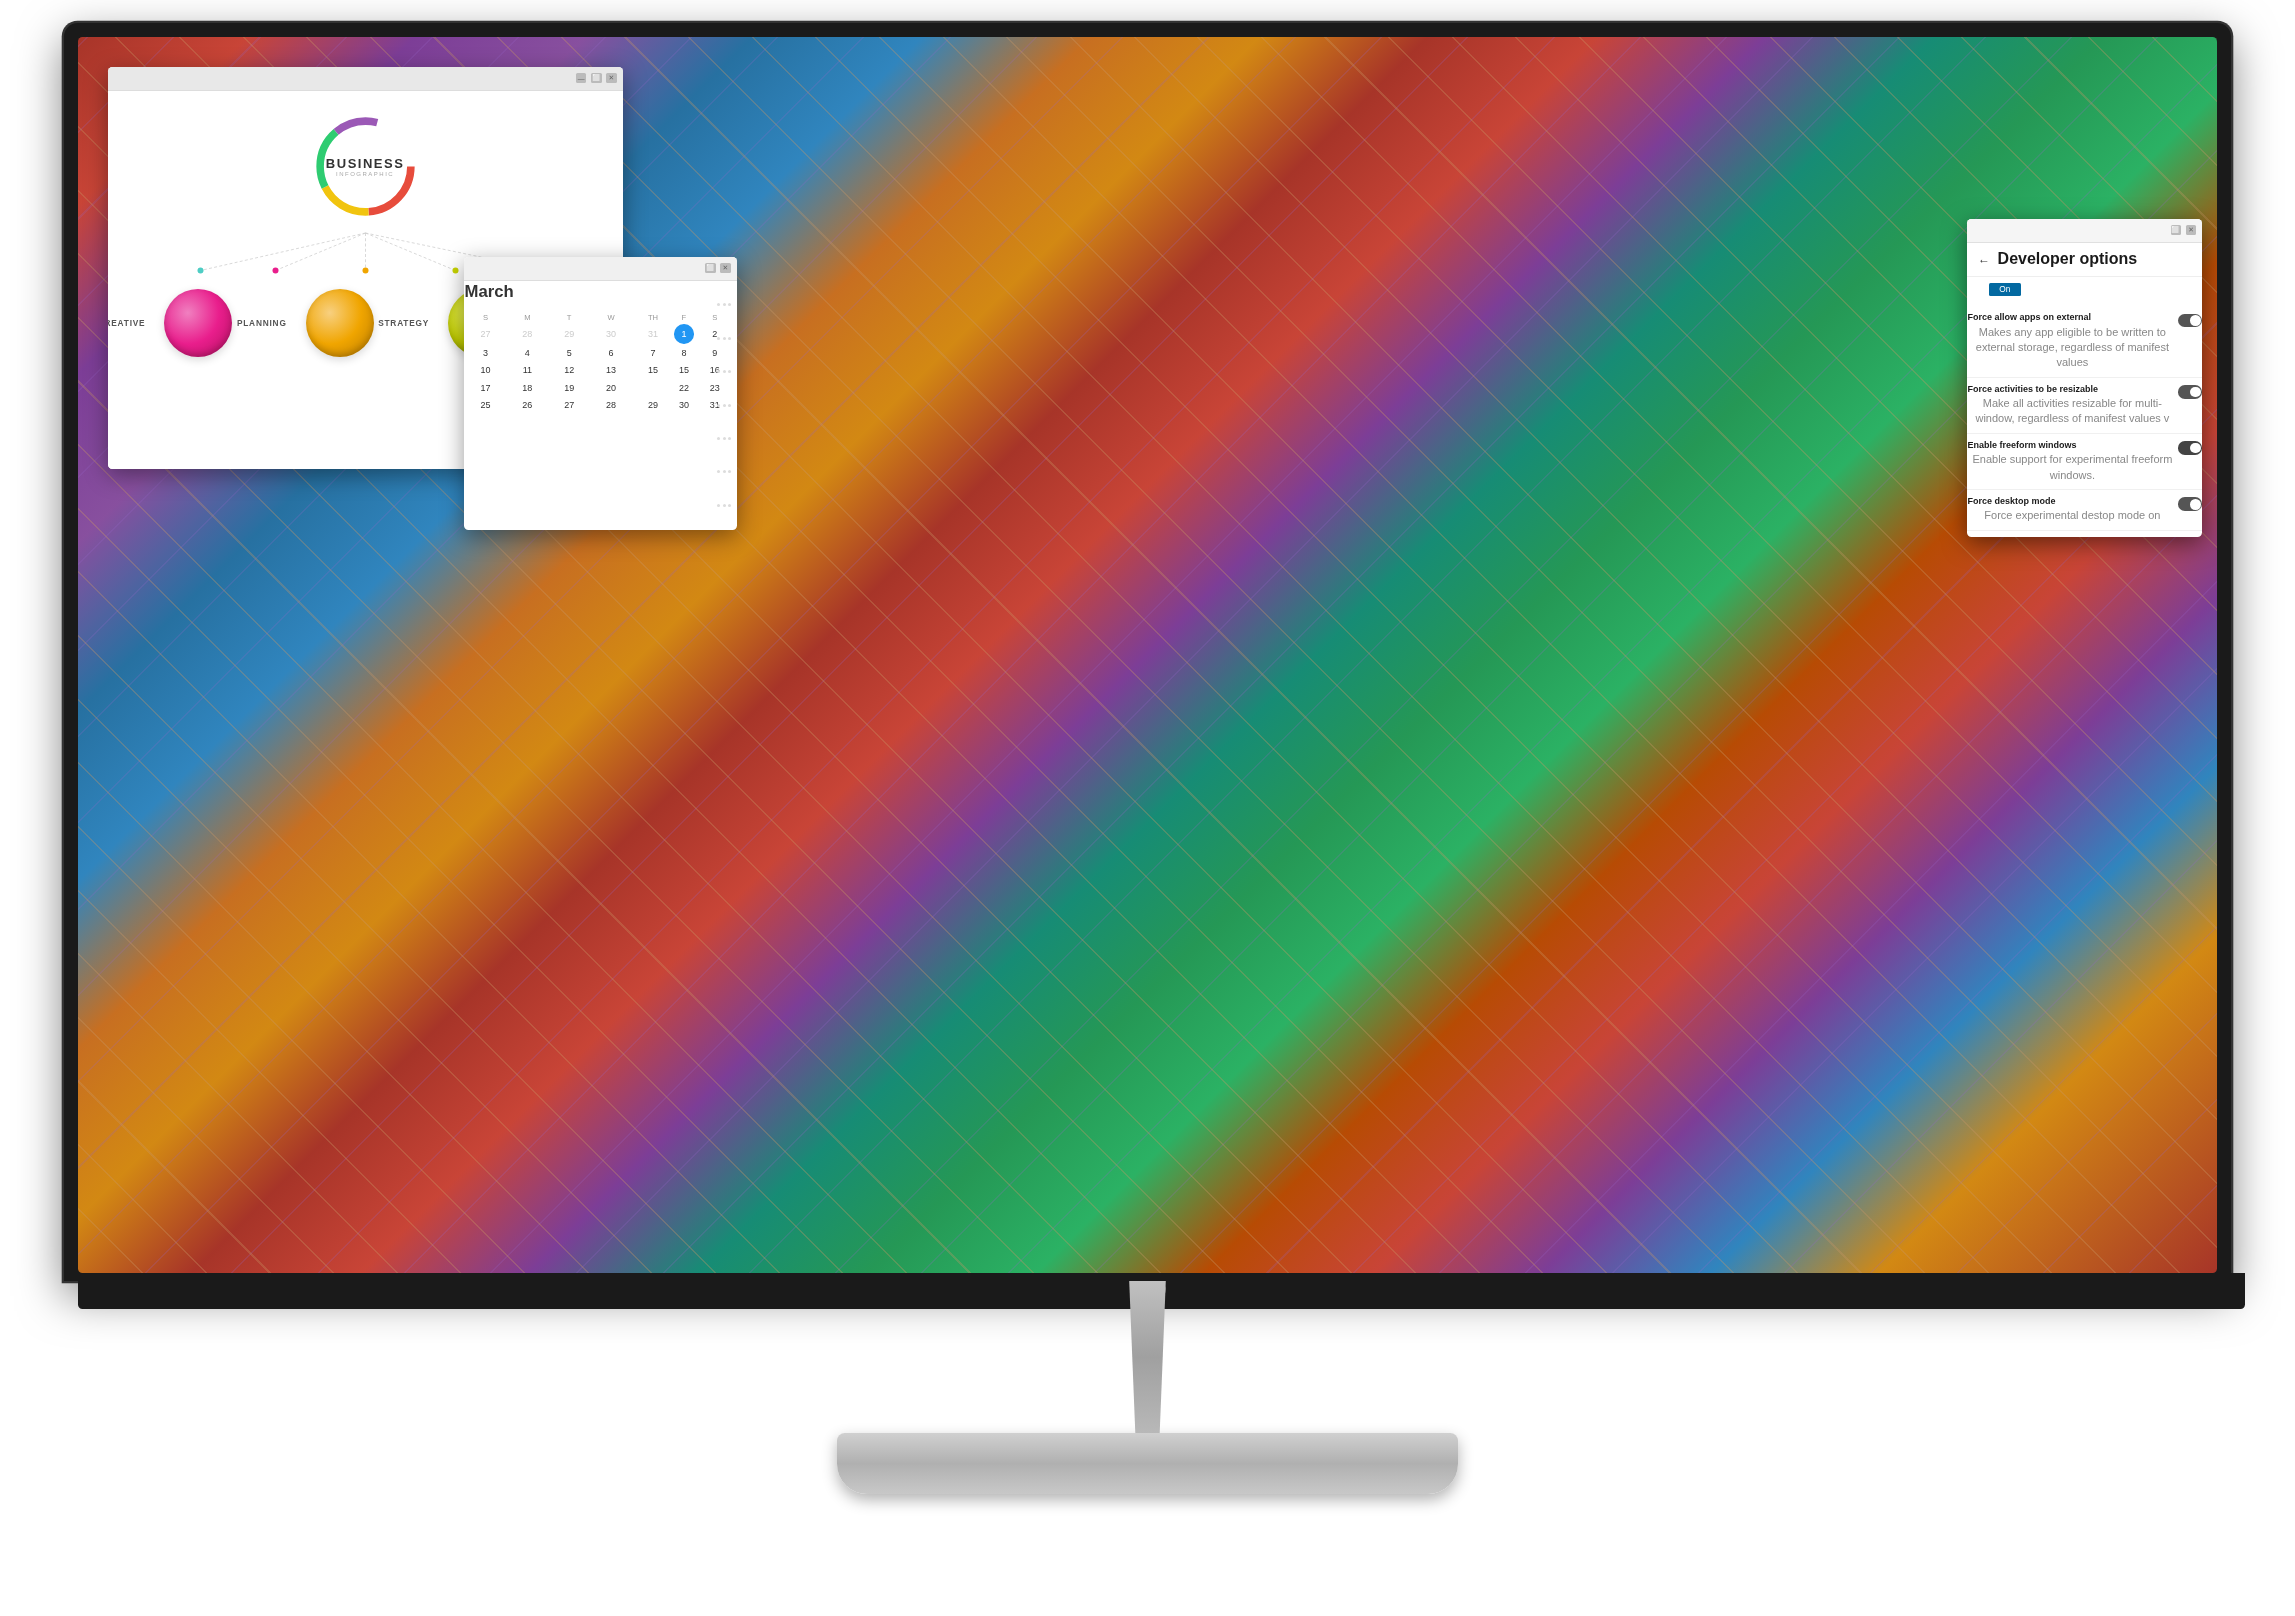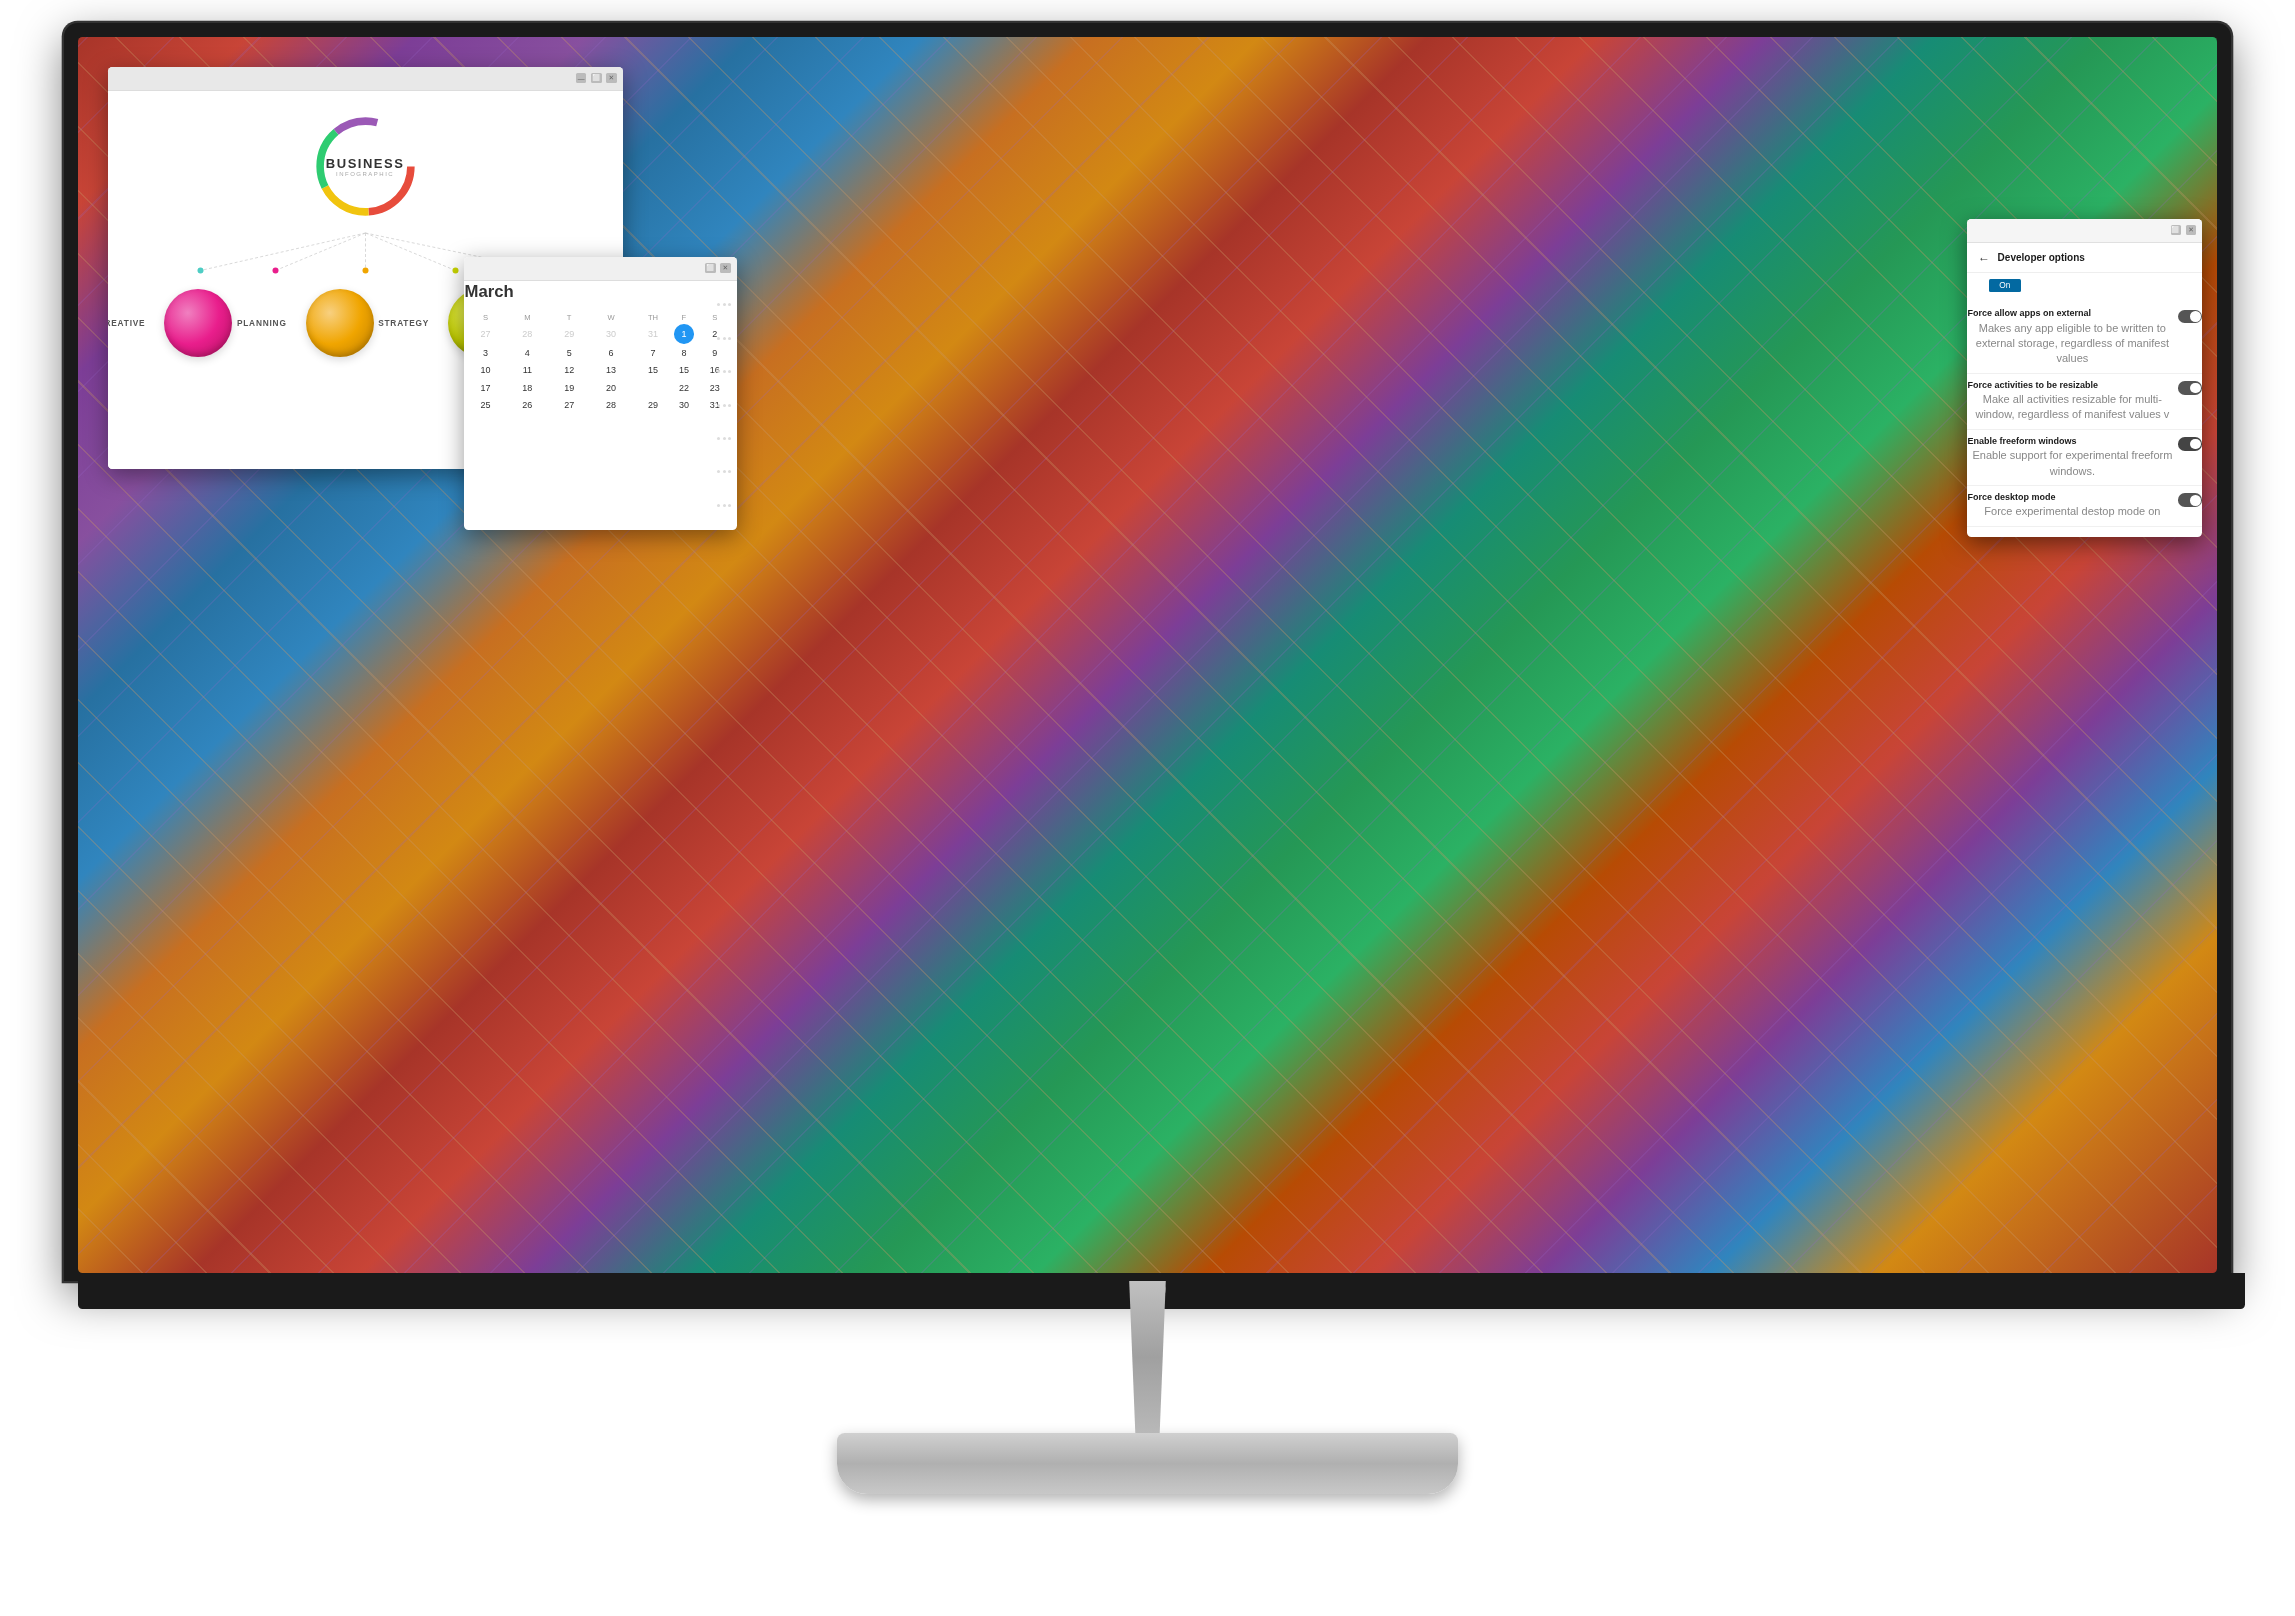--- a/index.html
+++ b/index.html
@@ -322,21 +322,21 @@
       gap: 7.6px;
     }
 
     .back-arrow {
       font-size: 12px;
       color: #333;
       cursor: pointer;
     }
 
     .devopt-title {
-      font-size: 10px;
+      font-size: 16px;
       font-weight: 600;
       color: #1a1a1a;
     }
 
     .devopt-on-badge {
       background: #0369a1;
       color: white;
       font-size: 8.3px;
       padding: 1.5px 10.6px;
       margin: 0 10.6px 6px;

